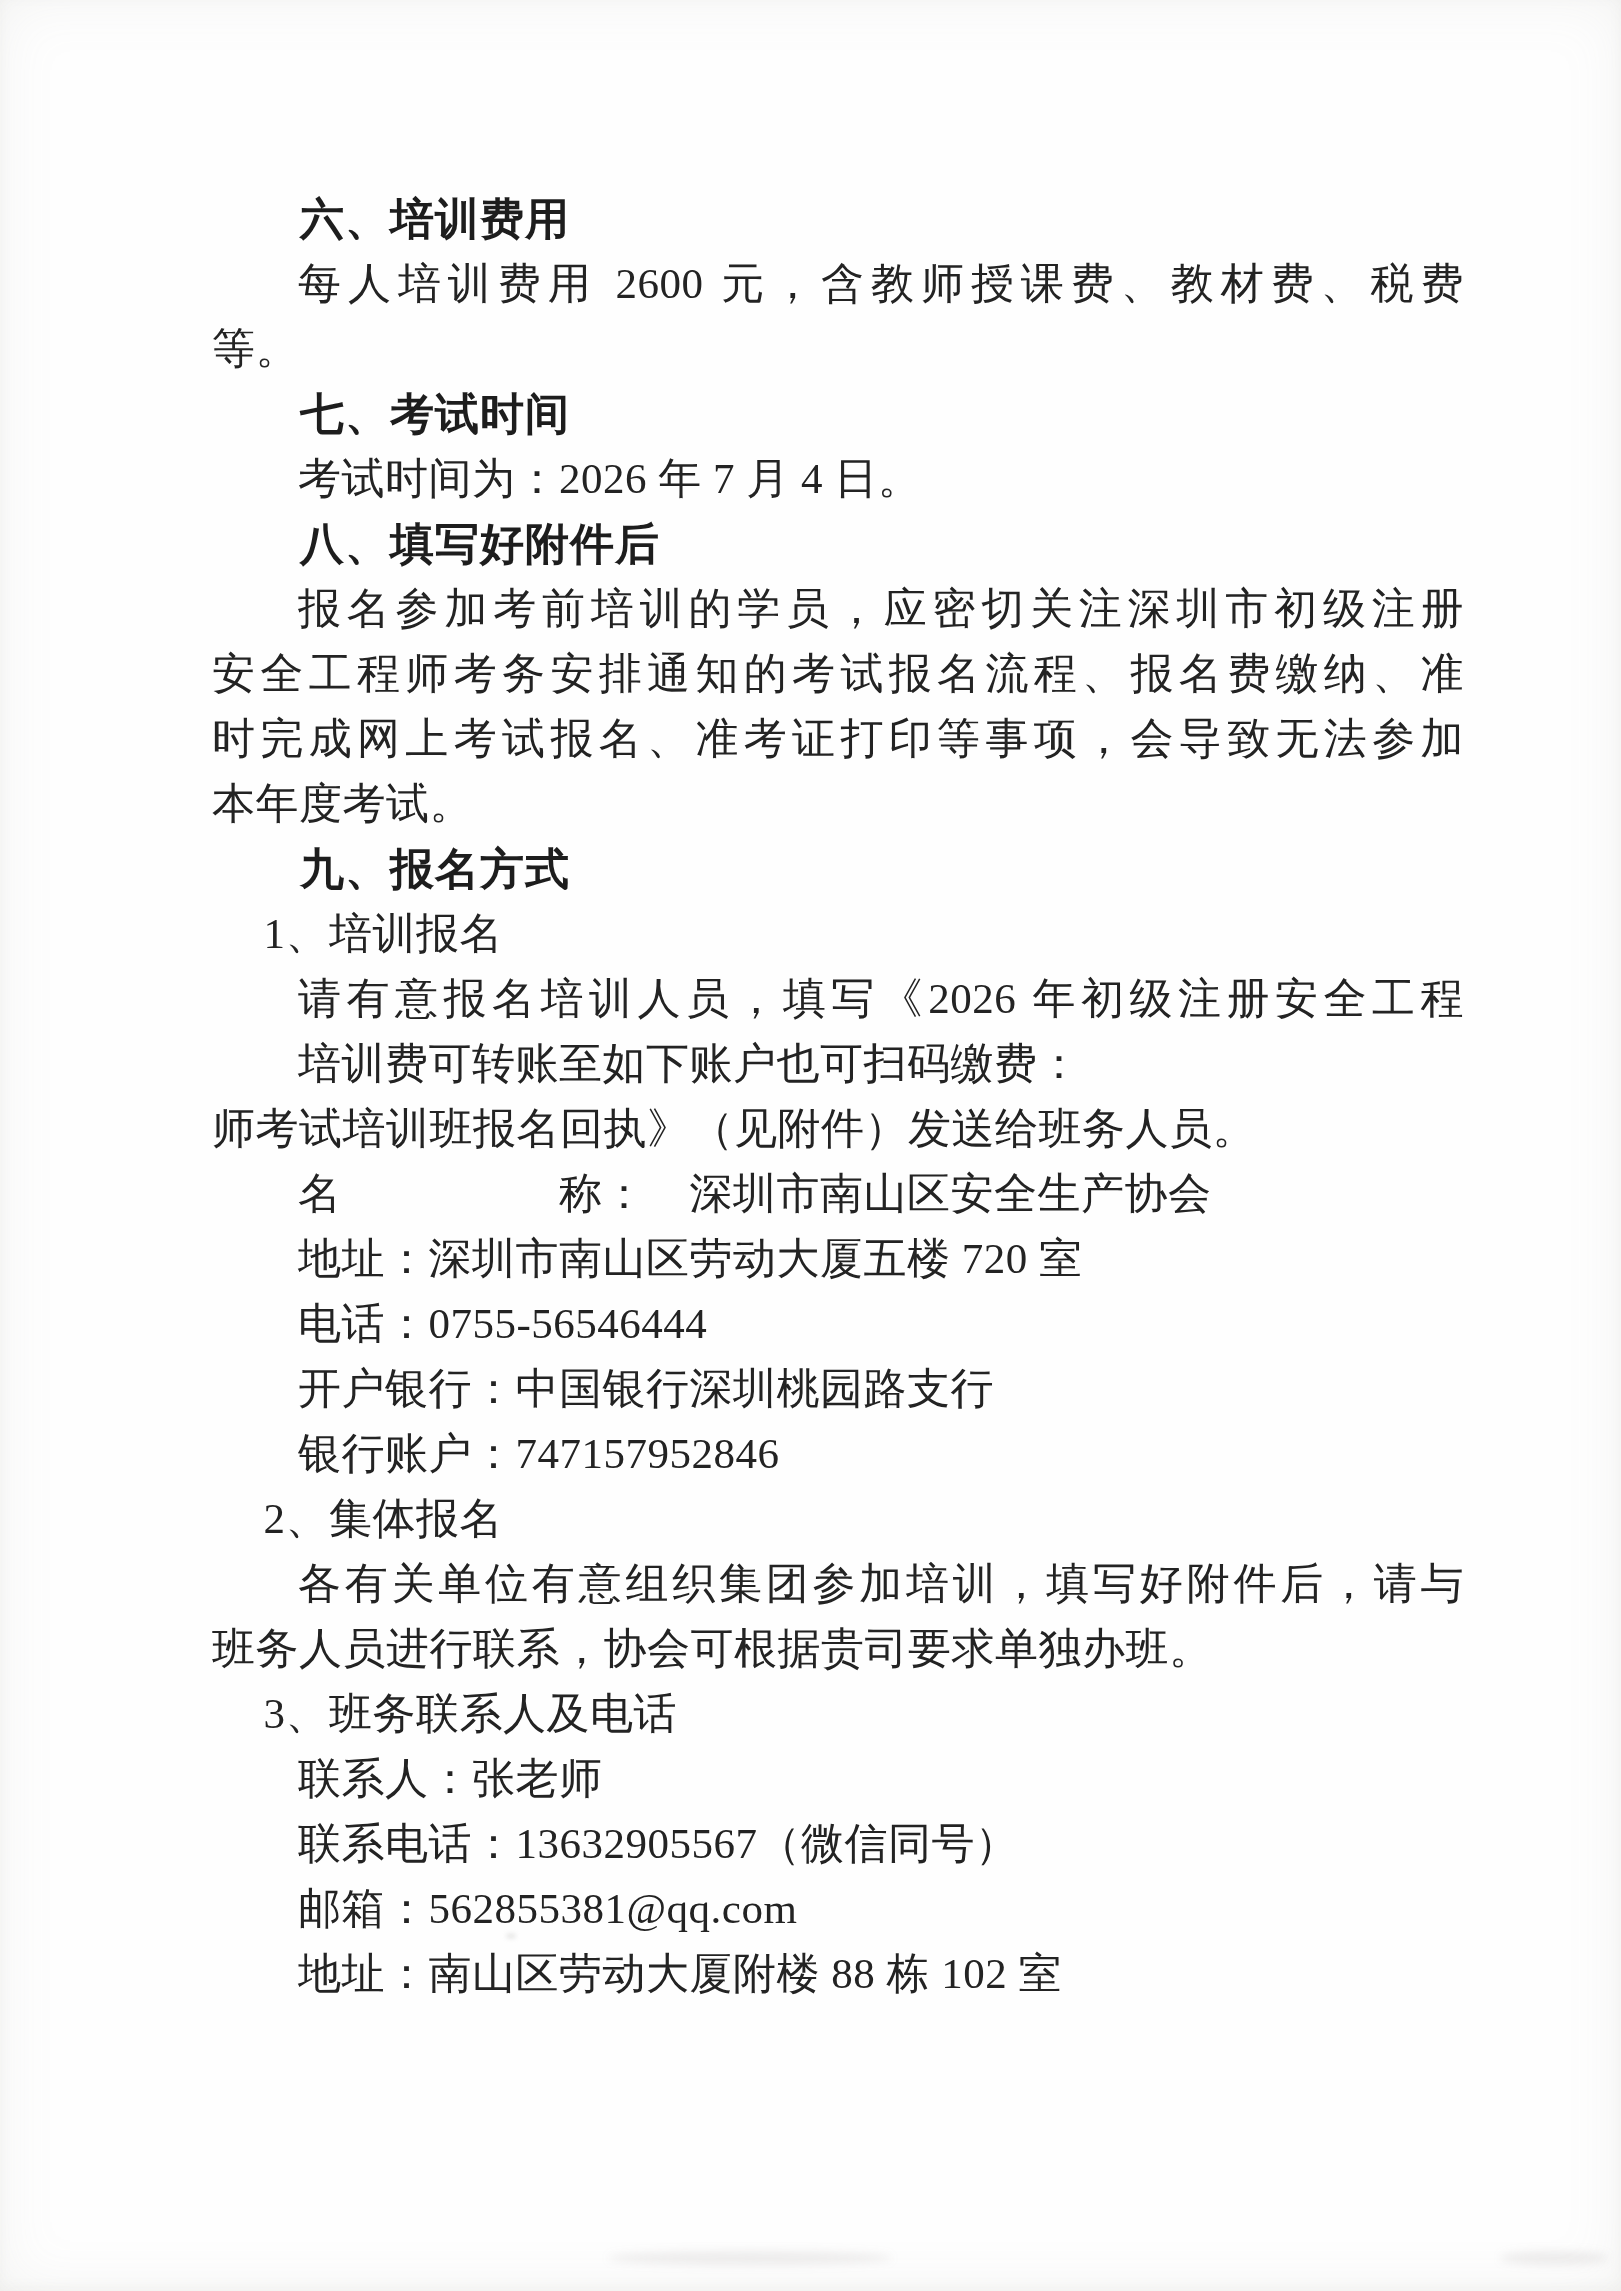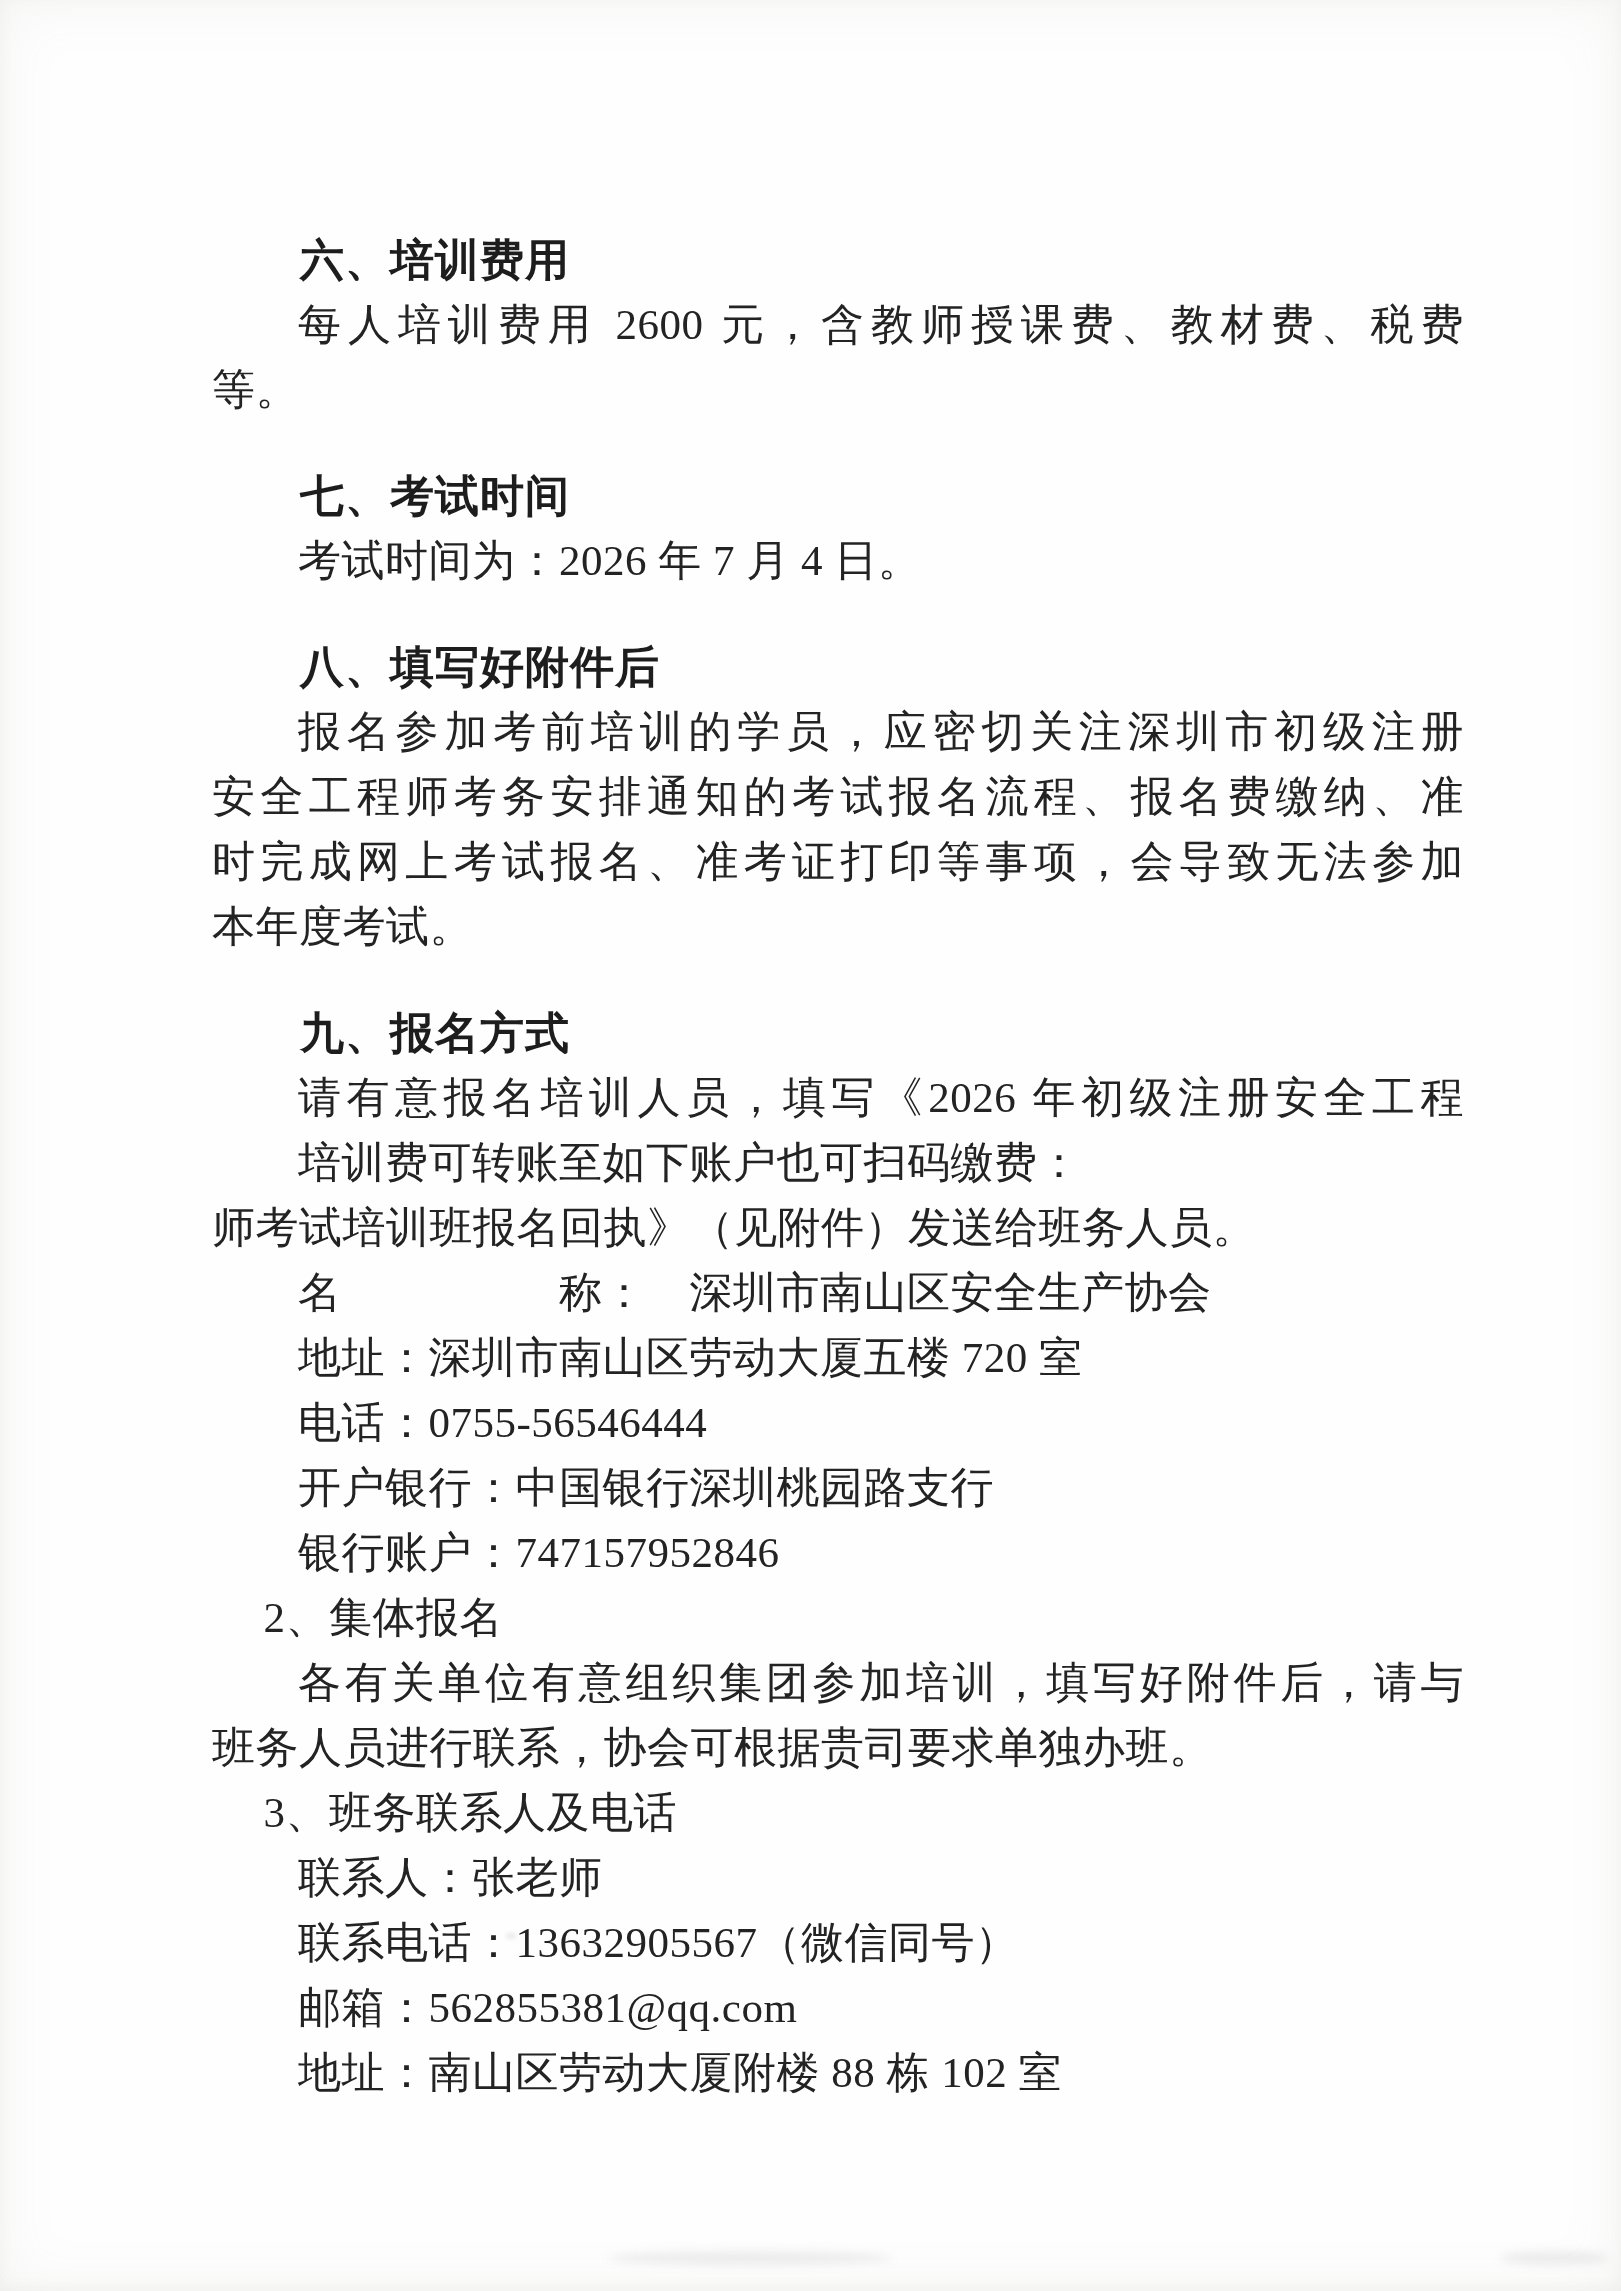--- a/index.html
+++ b/index.html
@@ -56,21 +56,20 @@
     white-space: pre-wrap;
     letter-spacing: 0.5px;
   }
   .heading {
     font-family: "Liberation Sans", "DejaVu Sans", sans-serif;
     font-weight: 700;
     font-size: 44px;
     letter-spacing: 1px;
     text-indent: 2em;
     color: #1d1d1d;
-    margin-top: 41px;
   }
   .pfirst  { text-indent: 2em; }
   .pcont   { text-indent: 0; }
   .item    { text-indent: 1.2em; }
   .j {
     text-align: justify;
     text-align-last: justify;
   }
 </style>
 </head>
@@ -82,20 +81,21 @@
     <div class="line pfirst j">每人培训费用 2600 元，含教师授课费、教材费、税费</div>
     <div class="line pcont">等。</div>
     <div class="line heading">七、考试时间</div>
     <div class="line pfirst">考试时间为：2026 年 7 月 4 日。</div>
     <div class="line heading">八、填写好附件后</div>
     <div class="line pfirst j">报名参加考前培训的学员，应密切关注深圳市初级注册</div>
     <div class="line pcont j">安全工程师考务安排通知的考试报名流程、报名费缴纳、准</div>
     <div class="line pcont j">时完成网上考试报名、准考证打印等事项，会导致无法参加</div>
     <div class="line pcont">本年度考试。</div>
     <div class="line heading">九、报名方式</div>
+    <div class="line item">1、培训报名</div>
     <div class="line pfirst j">请有意报名培训人员，填写《2026 年初级注册安全工程</div>
     <div class="line pfirst">培训费可转账至如下账户也可扫码缴费：</div>
     <div class="line pcont">师考试培训班报名回执》（见附件）发送给班务人员。</div>
     <div class="line pfirst">名　　　　　称：　深圳市南山区安全生产协会</div>
     <div class="line pfirst">地址：深圳市南山区劳动大厦五楼 720 室</div>
     <div class="line pfirst">电话：0755-56546444</div>
     <div class="line pfirst">开户银行：中国银行深圳桃园路支行</div>
     <div class="line pfirst">银行账户：747157952846</div>
     <div class="line item">2、集体报名</div>
     <div class="line pfirst j">各有关单位有意组织集团参加培训，填写好附件后，请与</div>

